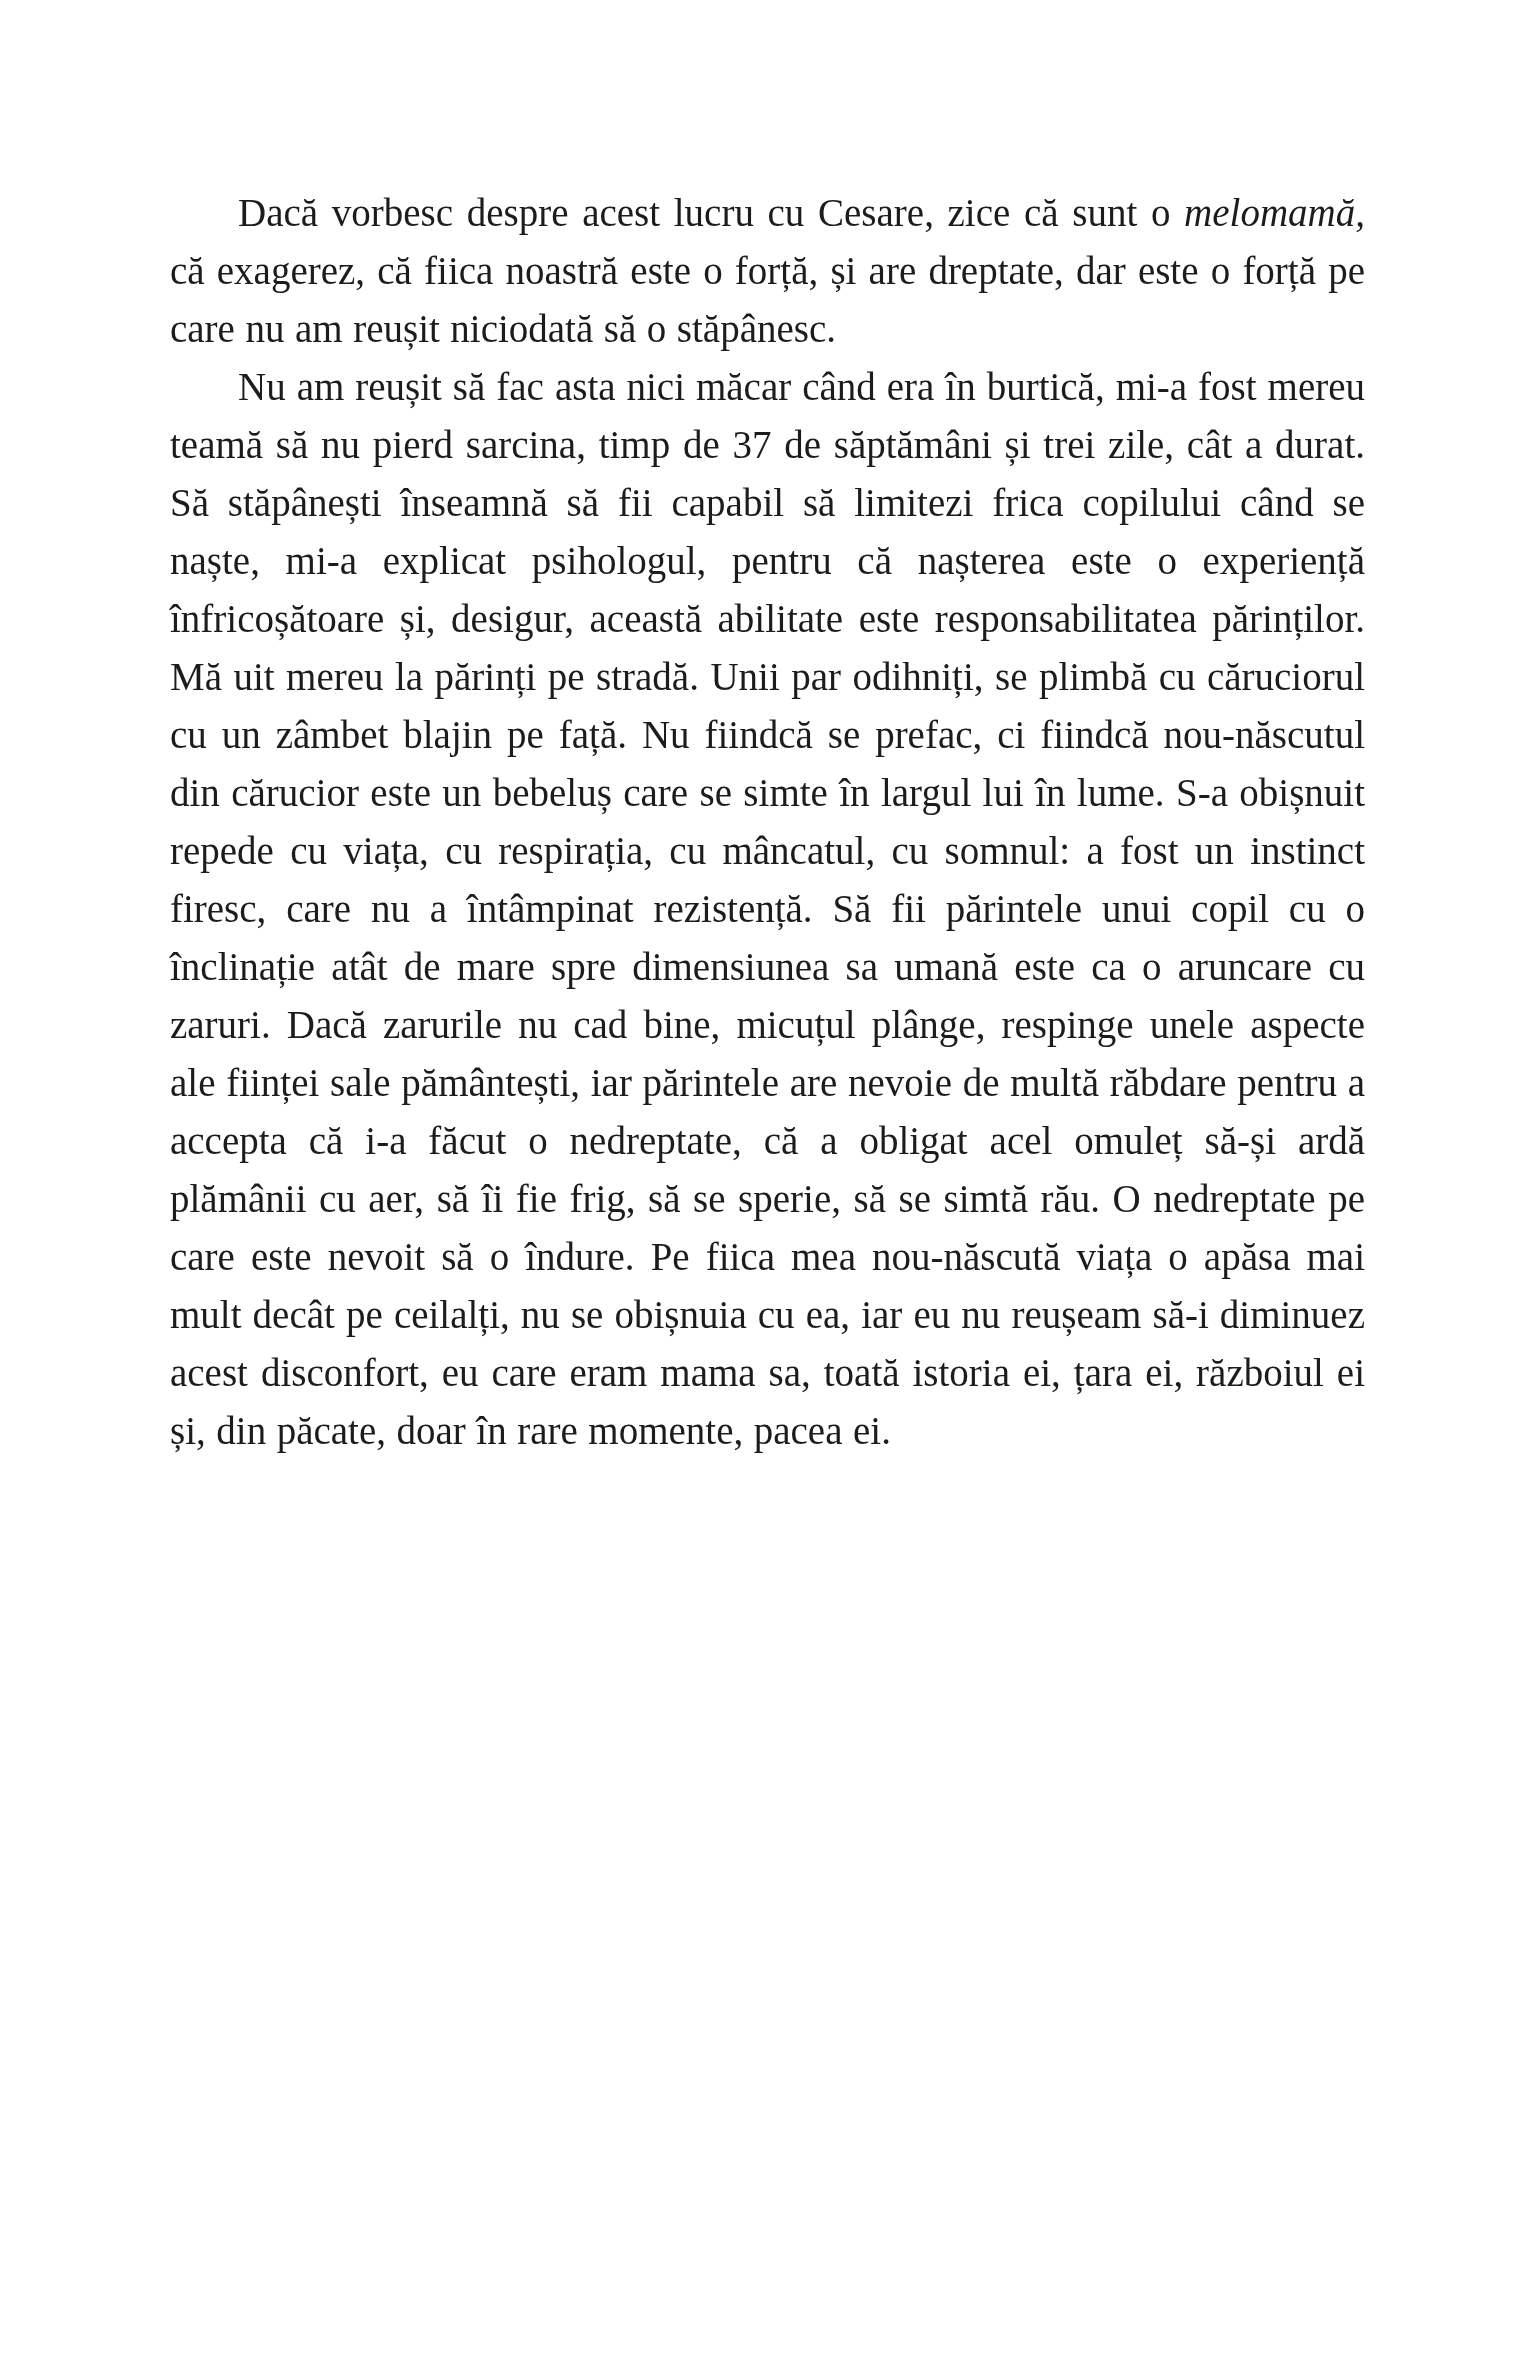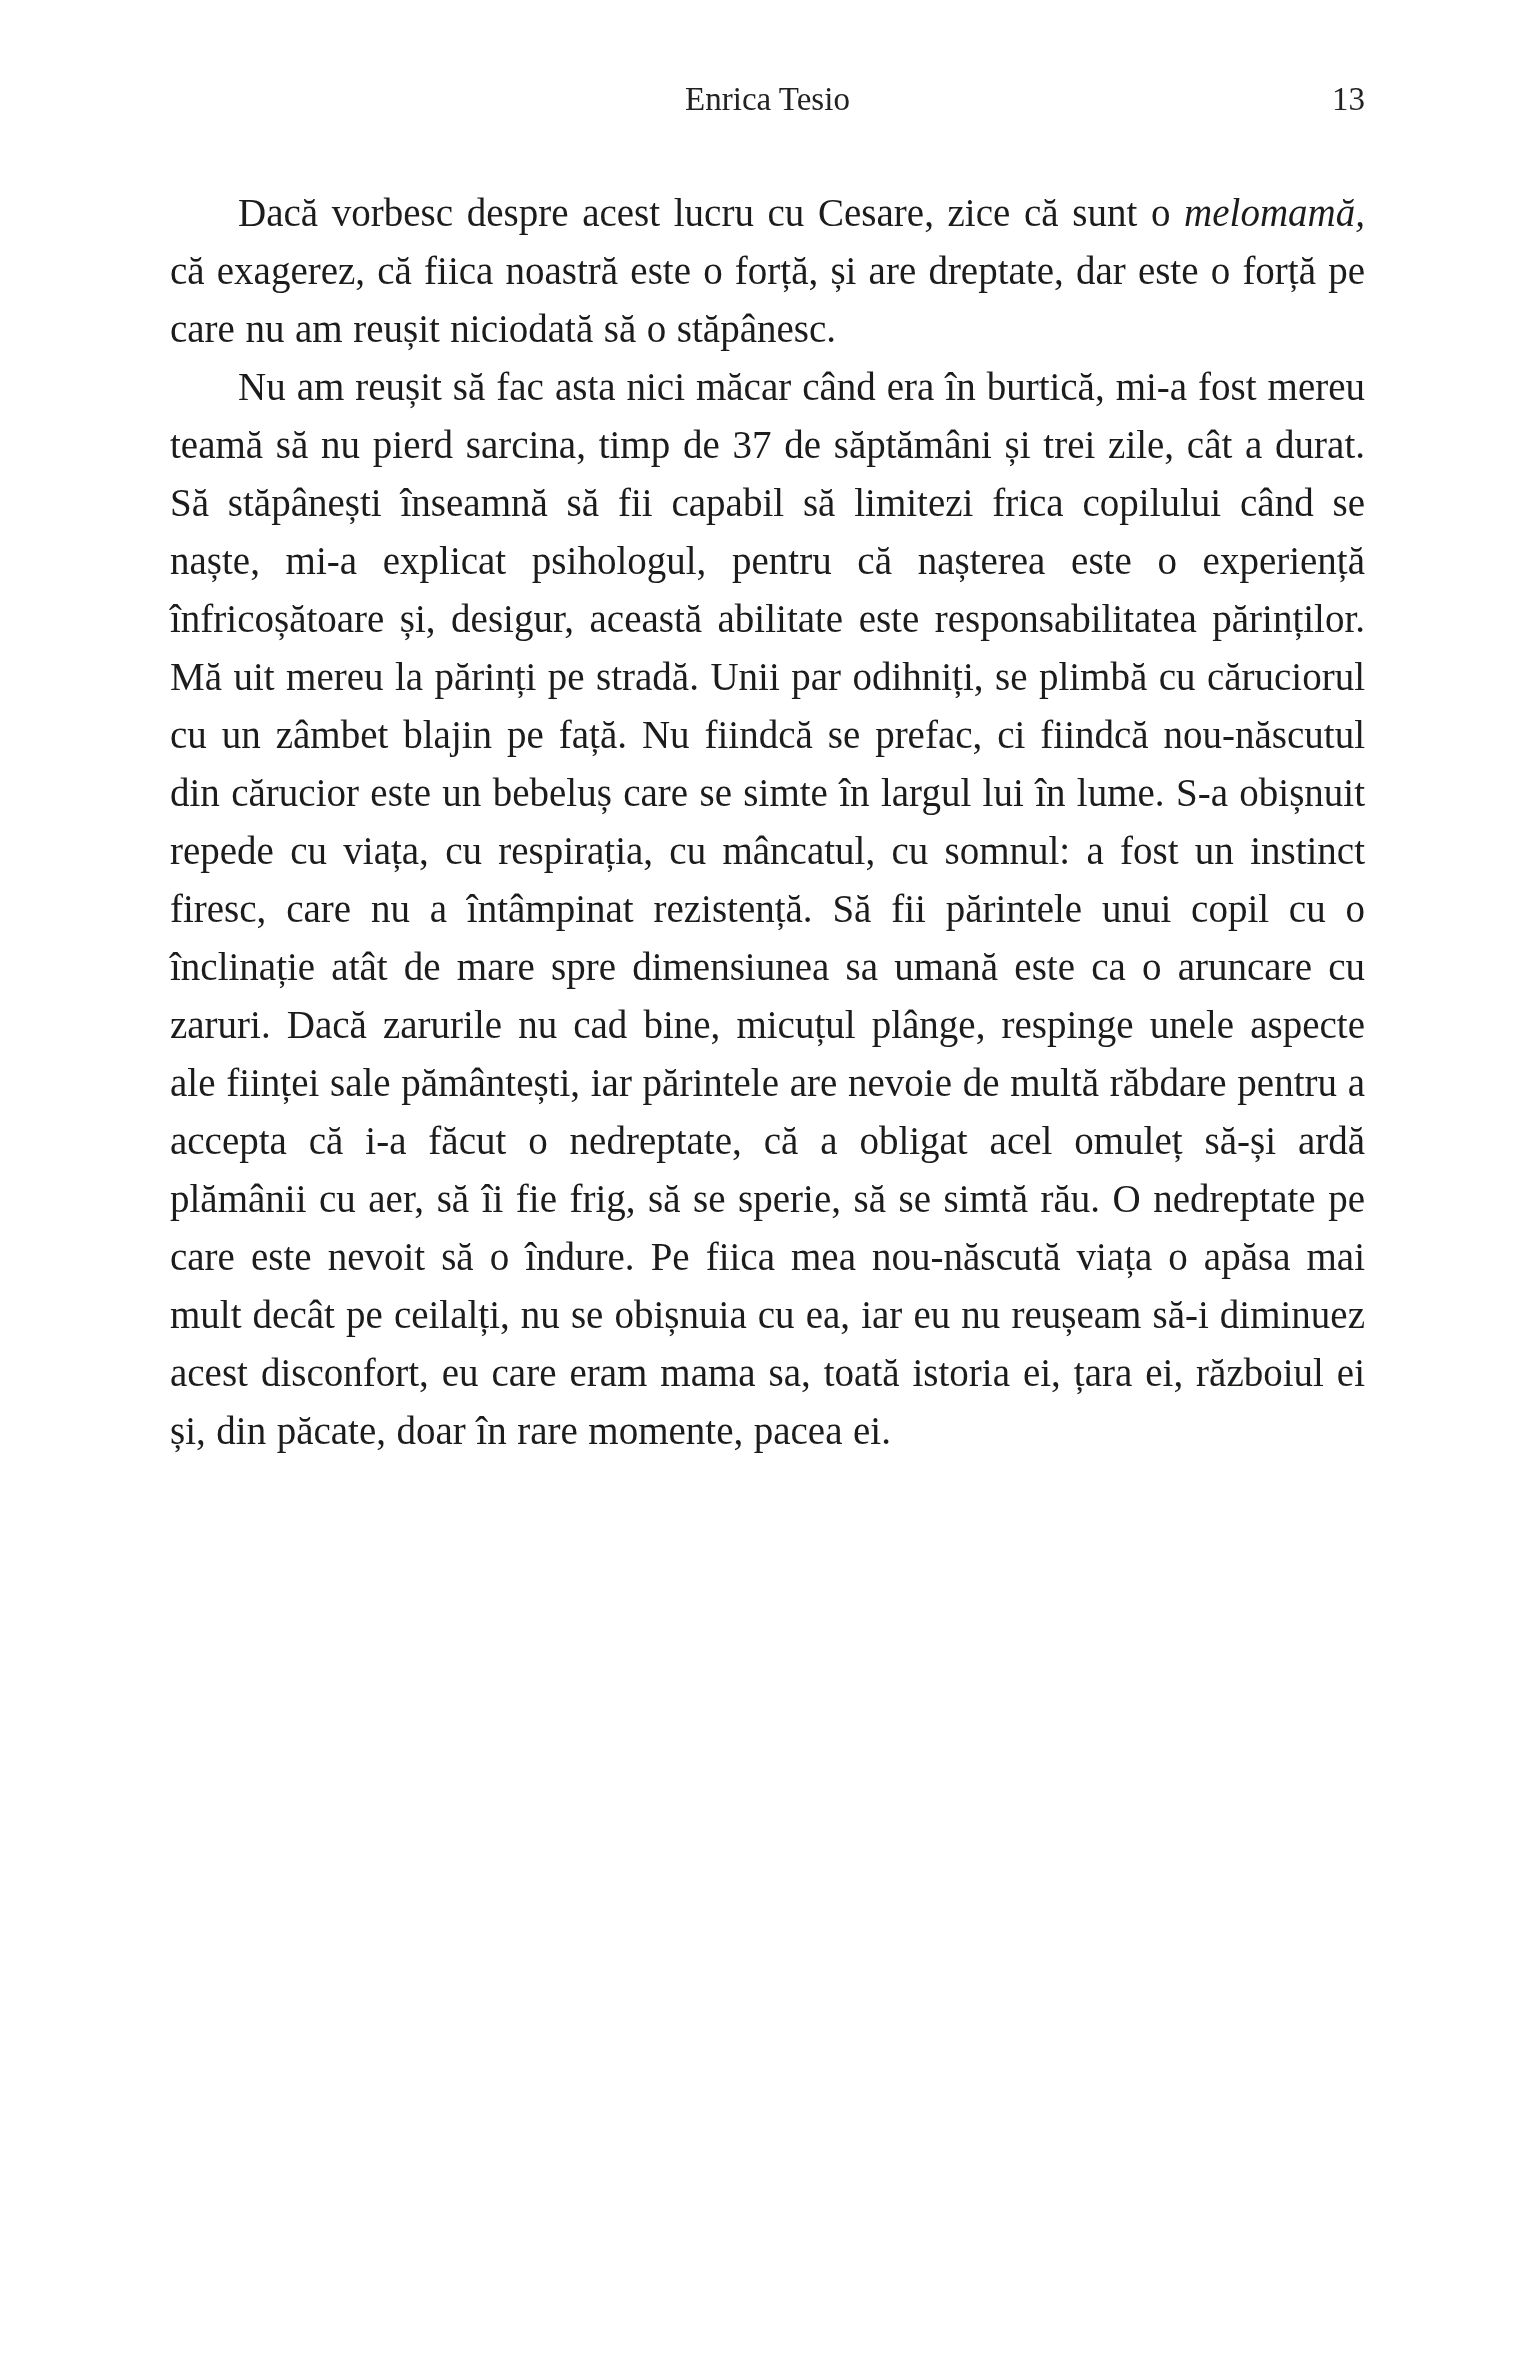--- a/index.html
+++ b/index.html
@@ -31,45 +31,41 @@
   }
   .running-head .author {
     display: inline-block;
   }
   .running-head .page-number {
     position: absolute;
     right: 0;
     top: 0;
   }
   .body-text {
-    margin-top: 62px;
+    margin-top: 108px;
   }
   .para {
     margin: 0;
     font-size: 39px;
     line-height: 58px;
     text-align: justify;
     text-indent: 68px;
     word-spacing: 0.02em;
   }
   .para + .para {
     margin-top: 0;
   }
   .italic {
     font-style: italic;
   }
 </style>
 </head>
 <body>
 
 <article class="page">
-  <header class="running-head">
-    <span class="author">Enrica Tesio</span>
-    <span class="page-number">13</span>
-  </header>
 
   <section class="body-text">
     <p class="para"><span>Dacă vorbesc despre acest lucru cu Cesare, zice că sunt o </span><em class="italic">melomamă,</em><span> că exagerez, că fiica noastră este o forță, și are dreptate, dar este o forță pe care nu am reușit niciodată să o stăpânesc.</span></p>
 
     <p class="para">Nu am reușit să fac asta nici măcar când era în burtică, mi-a fost mereu teamă să nu pierd sarcina, timp de 37 de săptămâni și trei zile, cât a durat. Să stăpânești înseamnă să fii capabil să limitezi frica copilului când se naște, mi-a explicat psihologul, pentru că nașterea este o experiență înfricoșătoare și, desigur, această abilitate este responsabilitatea părinților. Mă uit mereu la părinți pe stradă. Unii par odihniți, se plimbă cu căruciorul cu un zâmbet blajin pe față. Nu fiindcă se prefac, ci fiindcă nou-născutul din cărucior este un bebeluș care se simte în largul lui în lume. S-a obișnuit repede cu viața, cu respirația, cu mâncatul, cu somnul: a fost un instinct firesc, care nu a întâmpinat rezistență. Să fii părintele unui copil cu o înclinație atât de mare spre dimensiunea sa umană este ca o aruncare cu zaruri. Dacă zarurile nu cad bine, micuțul plânge, respinge unele aspecte ale ființei sale pământești, iar părintele are nevoie de multă răbdare pentru a accepta că i-a făcut o nedreptate, că a obligat acel omuleț să-și ardă plămânii cu aer, să îi fie frig, să se sperie, să se simtă rău. O nedreptate pe care este nevoit să o îndure. Pe fiica mea nou-născută viața o apăsa mai mult decât pe ceilalți, nu se obișnuia cu ea, iar eu nu reușeam să-i diminuez acest disconfort, eu care eram mama sa, toată istoria ei, țara ei, războiul ei și, din păcate, doar în rare momente, pacea ei.</p>
 
   </section>
 </article>
 
 </body></html>

